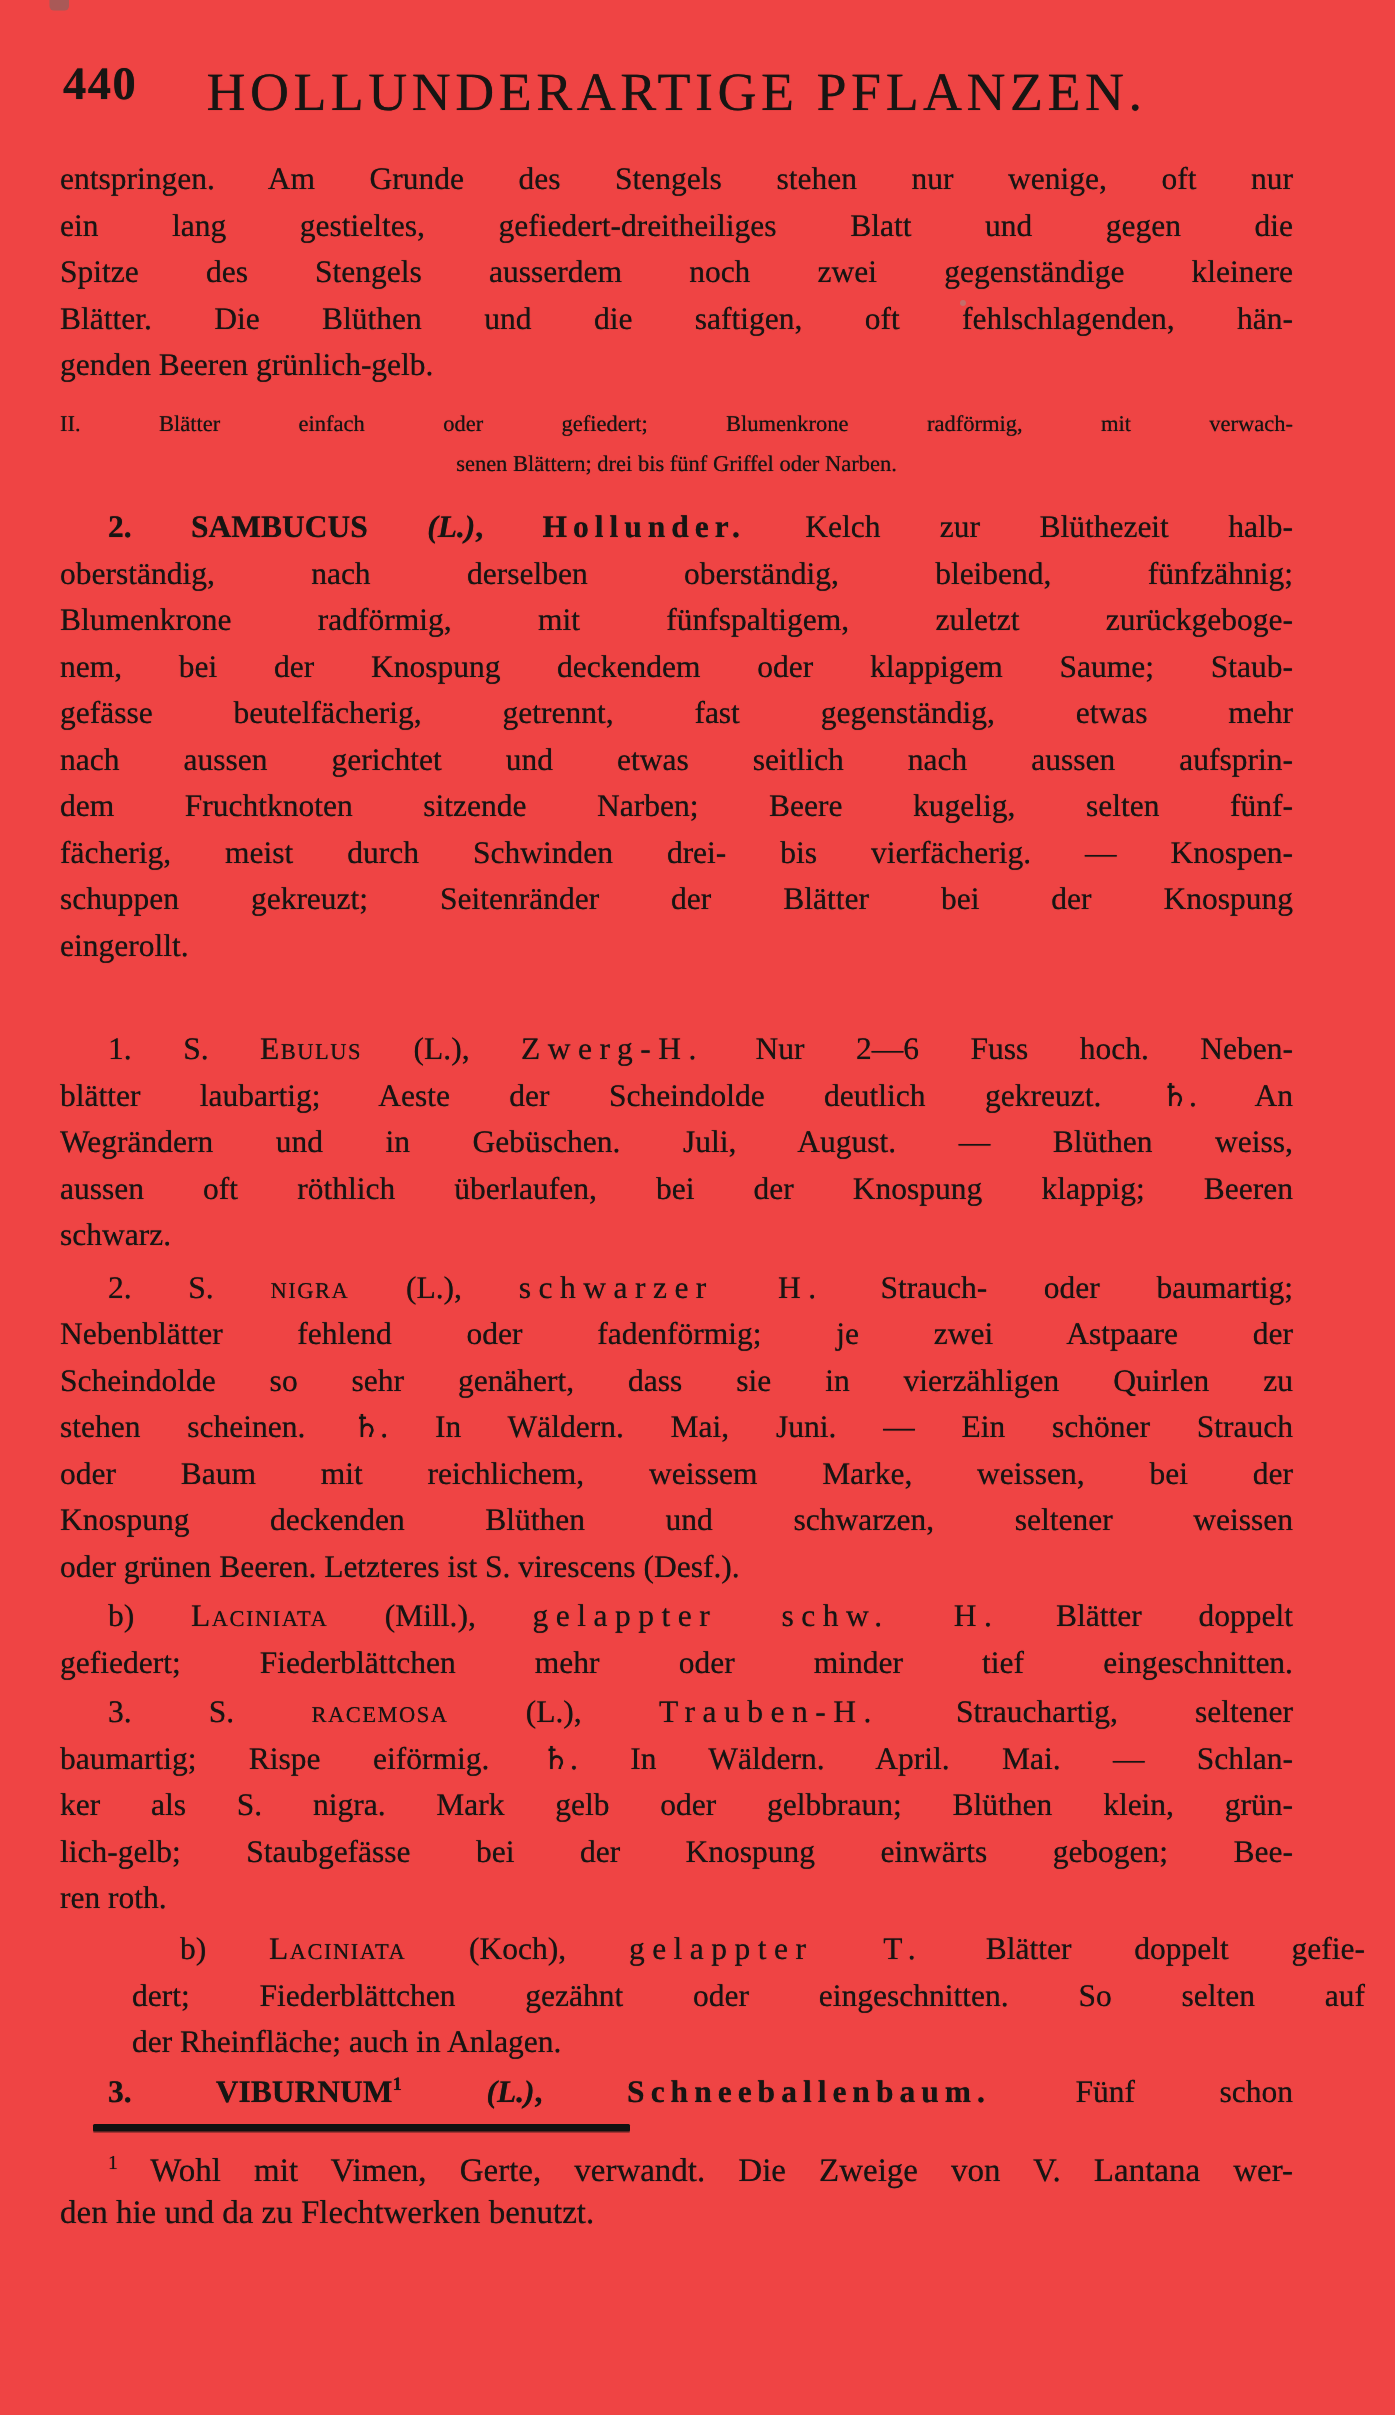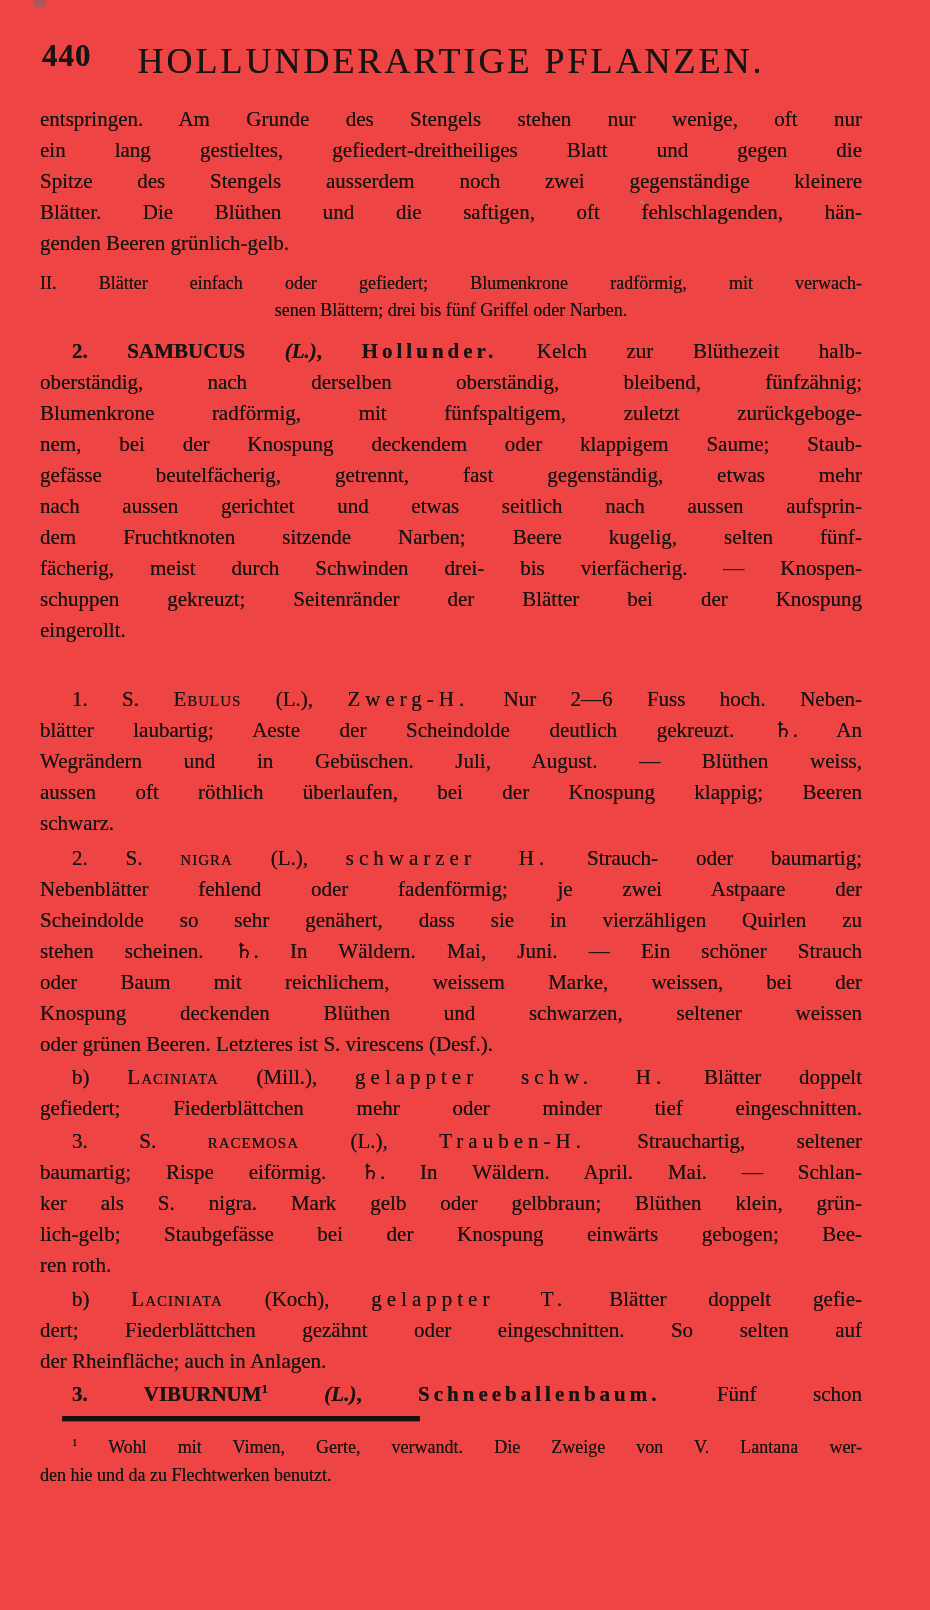--- a/index.html
+++ b/index.html
@@ -18,22 +18,22 @@
   }
   .title{
     position:absolute;left:40px;top:40px;width:822px;
     text-align:center;
     font-size:36px;font-weight:normal;letter-spacing:3px;
     white-space:nowrap;
   }
   .textbody{position:absolute;left:0;top:0;width:930px;height:1610px;}
   .block{position:absolute;left:40px;width:822px;}
   .b-body{font-size:21px;line-height:31px;}
-  .b-key{font-size:18px;line-height:27px;}
-  .b-fn{font-size:18px;line-height:28px;}
+  .b-key{font-size:15px;line-height:27px;}
+  .b-fn{font-size:22px;line-height:28px;}
   .line{text-align:justify;text-align-last:justify;}
   .line.al-left{text-align-last:left;}
   .line.al-center{text-align:last;text-align:center;text-align-last:center;}
   .line.ind{text-indent:32px;}
   .s-r{font-style:normal;}
   .s-i{}
   .s-b{font-weight:bold;}
   .s-bi{font-weight:bold;font-style:italic;}
   .s-sc{font-variant:small-caps;letter-spacing:1px;}
   .s-sp{letter-spacing:5px;}
@@ -107,21 +107,21 @@
         <div class="line ind"><span class="s-r">b) </span><span class="s-sc">Laciniata</span><span class="s-r"> </span><span class="s-i">(Mill.)</span><span class="s-r">, </span><span class="s-sp">gelappter schw. H.</span><span class="s-r"> Blätter doppelt</span></div>
         <div class="line"><span class="s-r">gefiedert; Fiederblättchen mehr oder minder tief eingeschnitten.</span></div>
       </div>
       <div class="block b-body" style="top: 1126px;">
         <div class="line ind"><span class="s-r">3. S. </span><span class="s-sc">racemosa</span><span class="s-r"> </span><span class="s-i">(L.)</span><span class="s-r">, </span><span class="s-sp">Trauben-H.</span><span class="s-r"> Strauchartig, seltener</span></div>
         <div class="line"><span class="s-r">baumartig; Rispe eiförmig. ♄. In Wäldern. April. Mai. — Schlan-</span></div>
         <div class="line"><span class="s-r">ker als S. nigra. Mark gelb oder gelbbraun; Blüthen klein, grün-</span></div>
         <div class="line"><span class="s-r">lich-gelb; Staubgefässe bei der Knospung einwärts gebogen; Bee-</span></div>
         <div class="line al-left"><span class="s-r">ren roth.</span></div>
       </div>
-      <div class="block b-body" style="top: 1284px;">
+      <div class="block b-body" style="top: 1284px; margin-left: 48px;">
         <div class="line ind"><span class="s-r">b) </span><span class="s-sc">Laciniata</span><span class="s-r"> </span><span class="s-i">(Koch)</span><span class="s-r">, </span><span class="s-sp">gelappter T.</span><span class="s-r"> Blätter doppelt gefie-</span></div>
         <div class="line"><span class="s-r">dert; Fiederblättchen gezähnt oder eingeschnitten. So selten auf</span></div>
         <div class="line al-left"><span class="s-r">der Rheinfläche; auch in Anlagen.</span></div>
       </div>
       <div class="block b-body" style="top: 1379px;">
         <div class="line ind"><span class="s-b">3. VIBURNUM</span><span class="s-bsup">1</span><span class="s-b"> </span><span class="s-bi">(L.)</span><span class="s-b">, </span><span class="s-bsp">Schneeballenbaum.</span><span class="s-r"> Fünf schon</span></div>
       </div>
       <div class="block b-fn" style="top: 1433px;">
         <div class="line ind"><span class="s-sup">1</span><span class="s-r"> Wohl mit Vimen, Gerte, verwandt. Die Zweige von V. Lantana wer-</span></div>
         <div class="line al-left"><span class="s-r">den hie und da zu Flechtwerken benutzt.</span></div>

